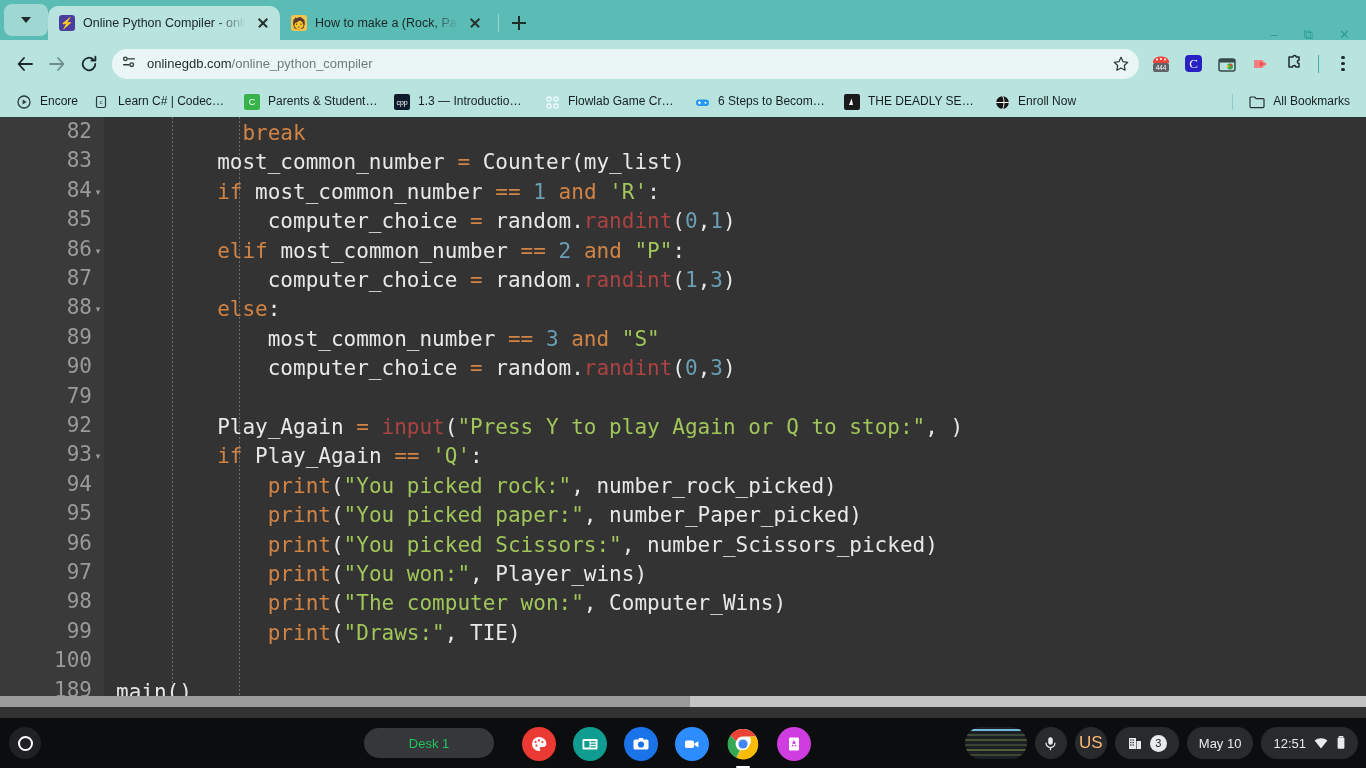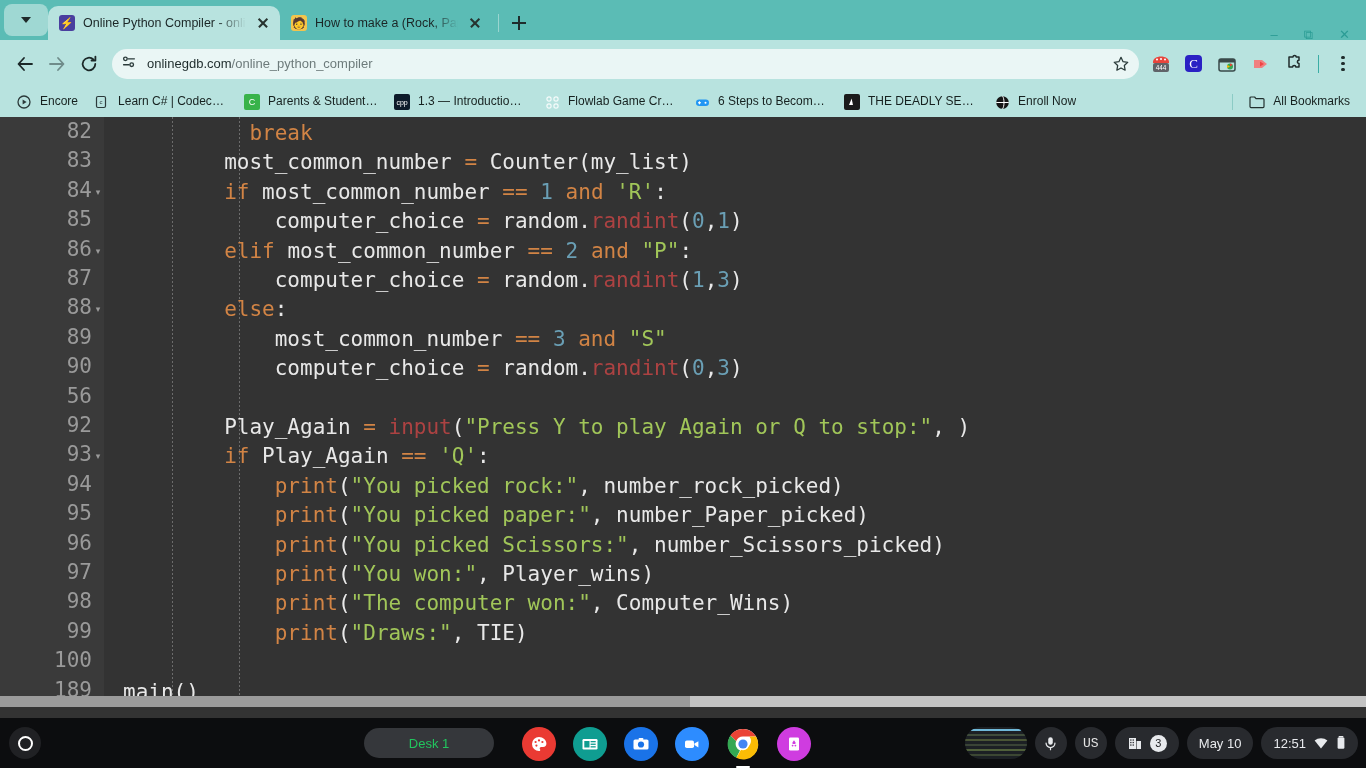--- a/index.html
+++ b/index.html
@@ -116,21 +116,21 @@
   }
   .fold {
     position: absolute; right: 0px; width: 12px; text-align: center;
     font-size: 9px; color: #9a9a9a; line-height: 29px;
   }
   #code-layer {
     position: absolute; left: 104px; top: 0; right: 0; bottom: 0;
     font-family: "DejaVu Sans Mono", monospace; font-size: 21px;
     color: #e8e8e8; white-space: pre;
   }
-  .codeline { position: absolute; left: 19px; height: 29px; line-height: 29px; text-align: right; }
+  .codeline { position: absolute; left: 12px; height: 29px; line-height: 29px; text-align: right; }
   .ig { position: absolute; width: 1px; top: 0; bottom: 0;
         background-image: linear-gradient(to bottom, #6c6c6c 50%, transparent 50%);
         background-size: 1px 4px; }
   .k   { color: #d28445; }      
   .num { color: #6a9fb5; }      
   .str { color: #a1c659; }      
   .fn  { color: #ac4242; }      
   .fno { color: #d28445; }      
   .id  { color: #e8e8e8; }
   #hscrollbar {
@@ -381,21 +381,21 @@
           <div class="ln" style="top: 60.8px;">84</div>
           <div class="fold" style="top: 60.8px;">▾</div>
           <div class="ln" style="top: 90.2px;">85</div>
           <div class="ln" style="top: 119.6px;">86</div>
           <div class="fold" style="top: 119.6px;">▾</div>
           <div class="ln" style="top: 149px;">87</div>
           <div class="ln" style="top: 178.4px; margin-left: 48px;">88</div>
           <div class="fold" style="top: 178.4px;">▾</div>
           <div class="ln" style="top: 207.8px;">89</div>
           <div class="ln" style="top: 237.2px;">90</div>
-          <div class="ln" style="top: 266.6px;">56</div>
+          <div class="ln" style="top: 266.6px;">79</div>
           <div class="ln" style="top: 296px;">92</div>
           <div class="ln" style="top: 325.4px;">93</div>
           <div class="fold" style="top: 325.4px;">▾</div>
           <div class="ln" style="top: 354.8px;">94</div>
           <div class="ln" style="top: 384.2px;">95</div>
           <div class="ln" style="top: 413.6px;">96</div>
           <div class="ln" style="top: 443px;">97</div>
           <div class="ln" style="top: 472.4px;">98</div>
           <div class="ln" style="top: 501.8px;">99</div>
           <div class="ln" style="top: 531.2px;">100</div>
@@ -484,21 +484,21 @@
       <div class="strip" style="top:27px;background:#3c4733;"></div>
     </div>
     <div class="tray-round">
       <svg width="17" height="17" viewBox="0 0 18 18">
           <rect x="6.6" y="2.4" width="4.8" height="8" rx="2.4" fill="#e8eaed"></rect>
           <path d="M4.3 8.6a4.7 4.7 0 0 0 9.4 0" fill="none" stroke="#e8eaed" stroke-width="1.3" stroke-linecap="round"></path>
           <line x1="9" y1="13.3" x2="9" y2="15.6" stroke="#e8eaed" stroke-width="1.3" stroke-linecap="round"></line>
         </svg>
     </div>
     <div class="tray-round">
-      <span style="font-size:13px;color:#e5e5e5;font-family:Liberation Mono, monospace;">US</span>
+      <span style="font-size:17px;color:#fdba74;">US</span>
     </div>
     <div class="tray-pill">
       <svg width="16" height="16" viewBox="0 0 16 16">
           <rect x="2" y="3" width="7" height="11" fill="#e8eaed"></rect>
           <rect x="9.6" y="6" width="4.4" height="8" fill="#e8eaed"></rect>
           <rect x="3.2" y="4.4" width="1.3" height="1.3" fill="#282a2e"></rect>
           <rect x="5.6" y="4.4" width="1.3" height="1.3" fill="#282a2e"></rect>
           <rect x="3.2" y="6.9" width="1.3" height="1.3" fill="#282a2e"></rect>
           <rect x="5.6" y="6.9" width="1.3" height="1.3" fill="#282a2e"></rect>
           <rect x="3.2" y="9.4" width="1.3" height="1.3" fill="#282a2e"></rect>

